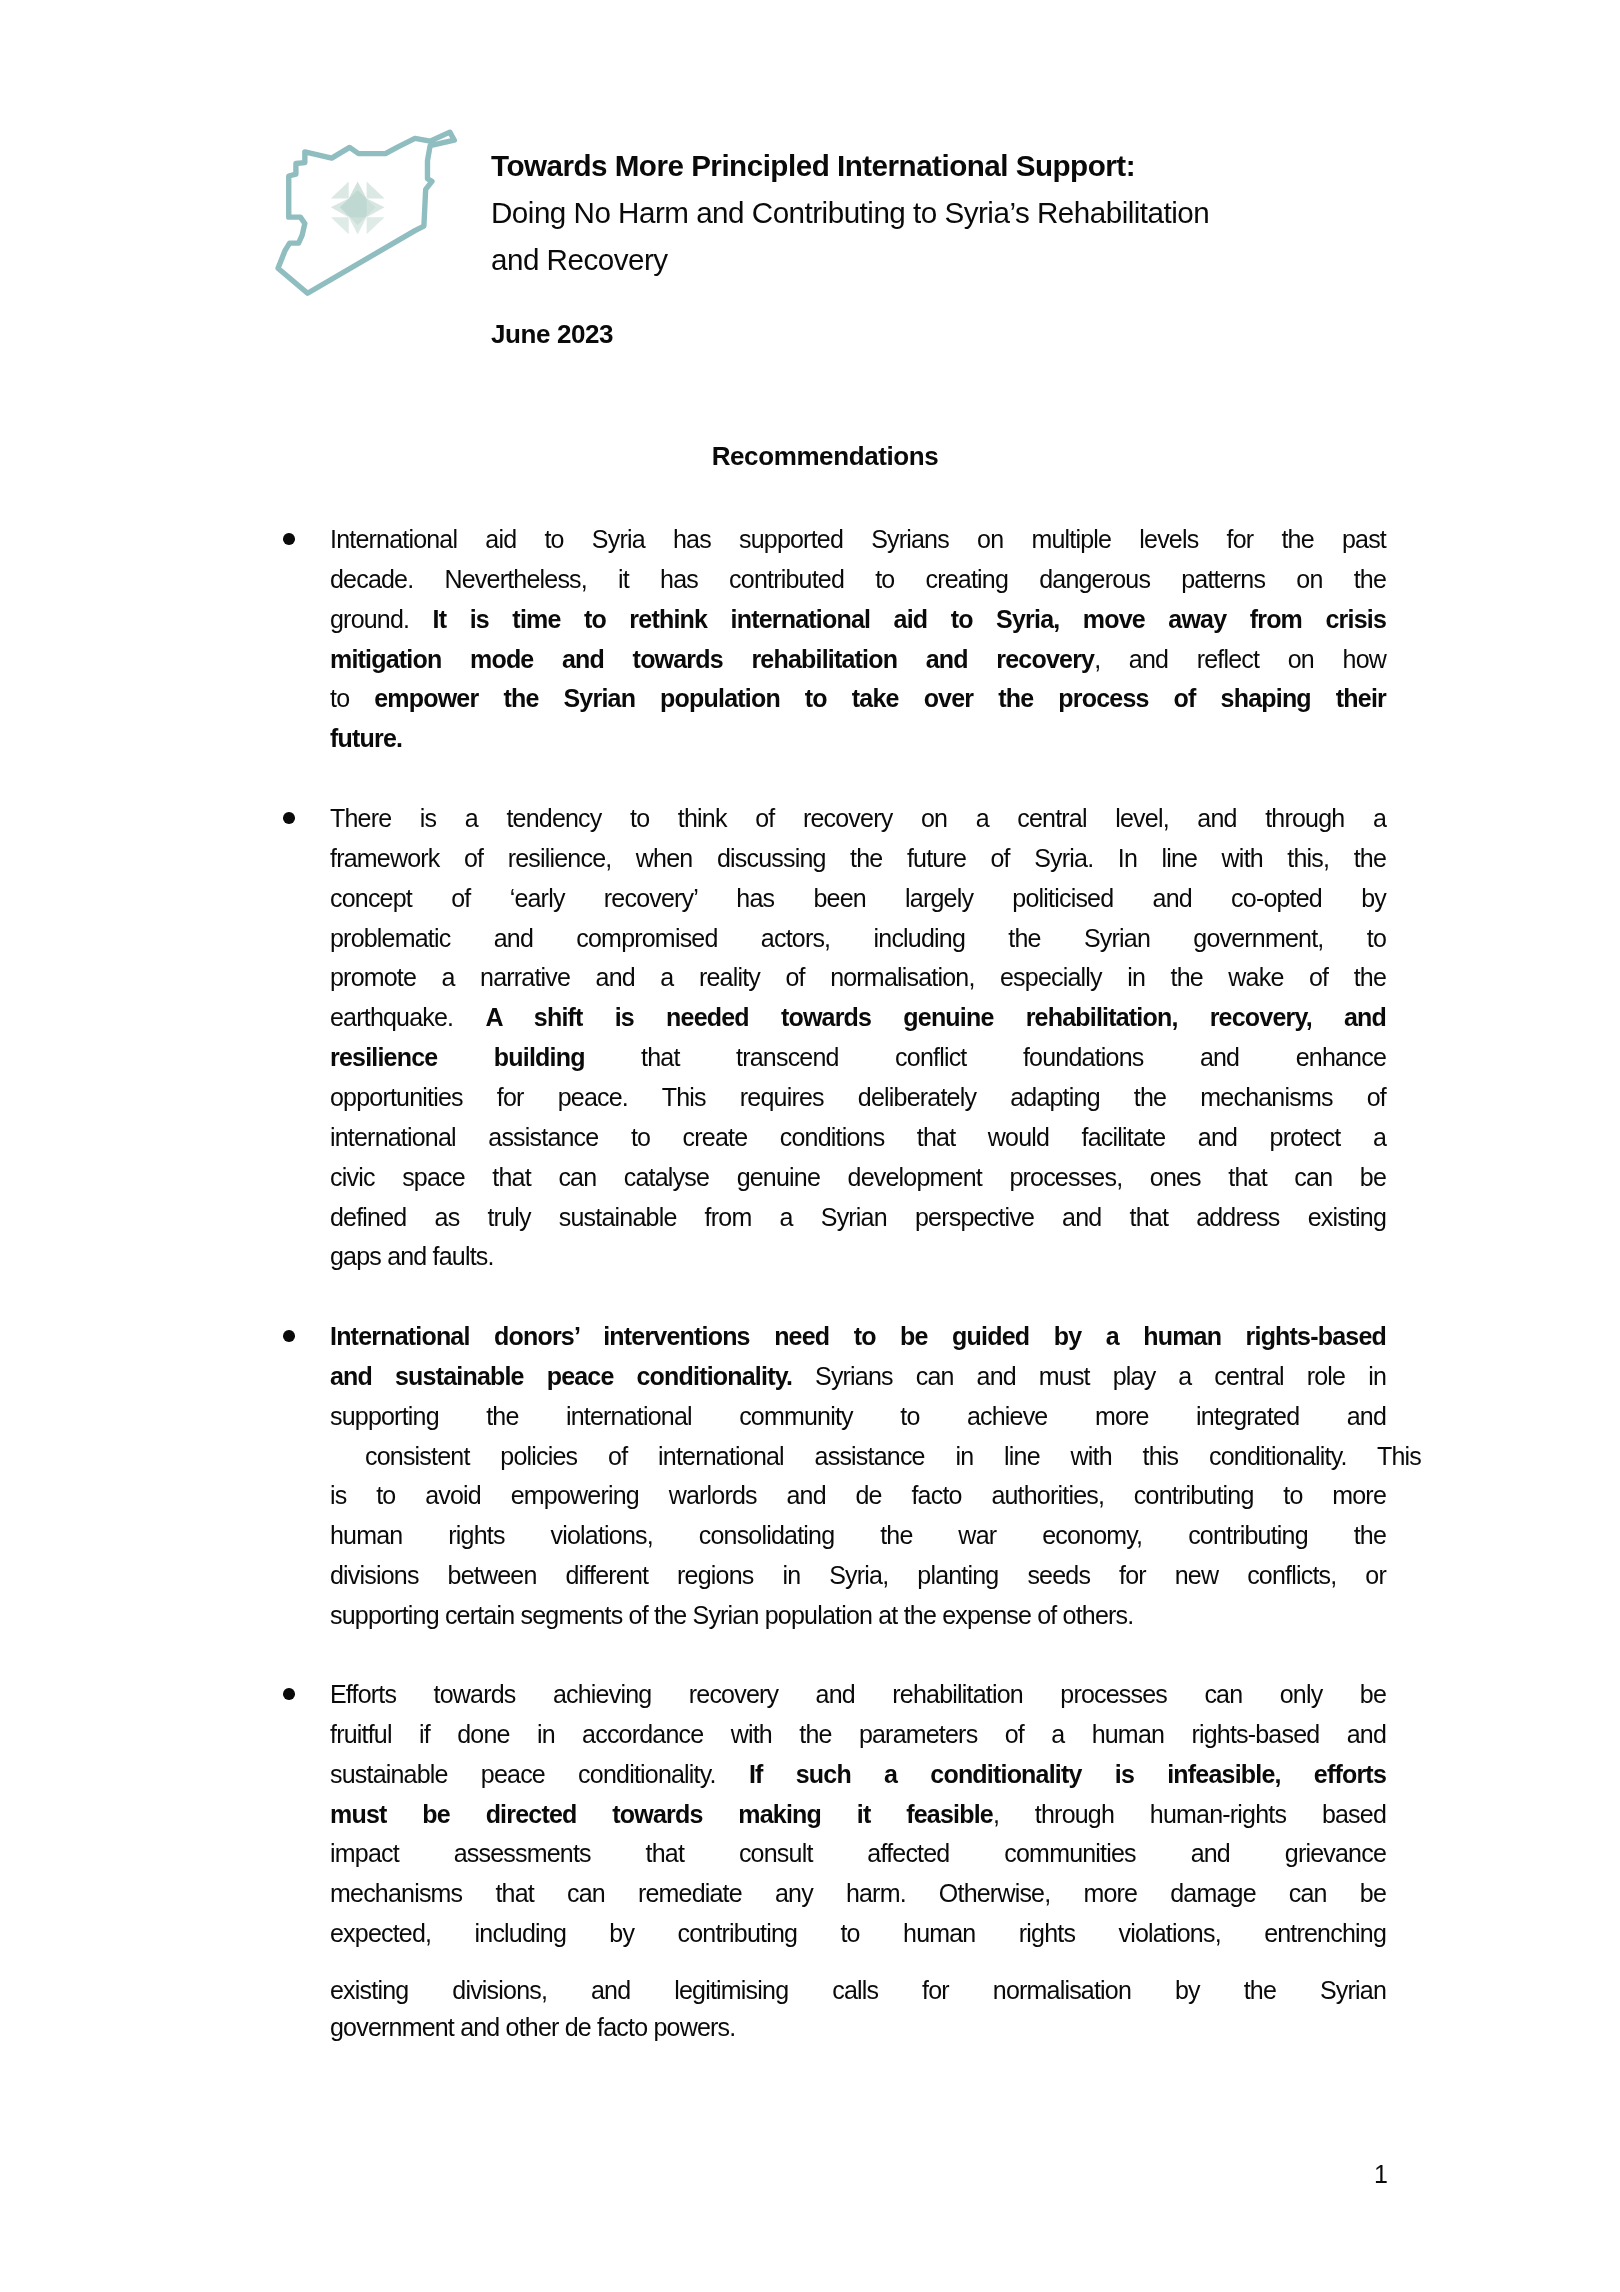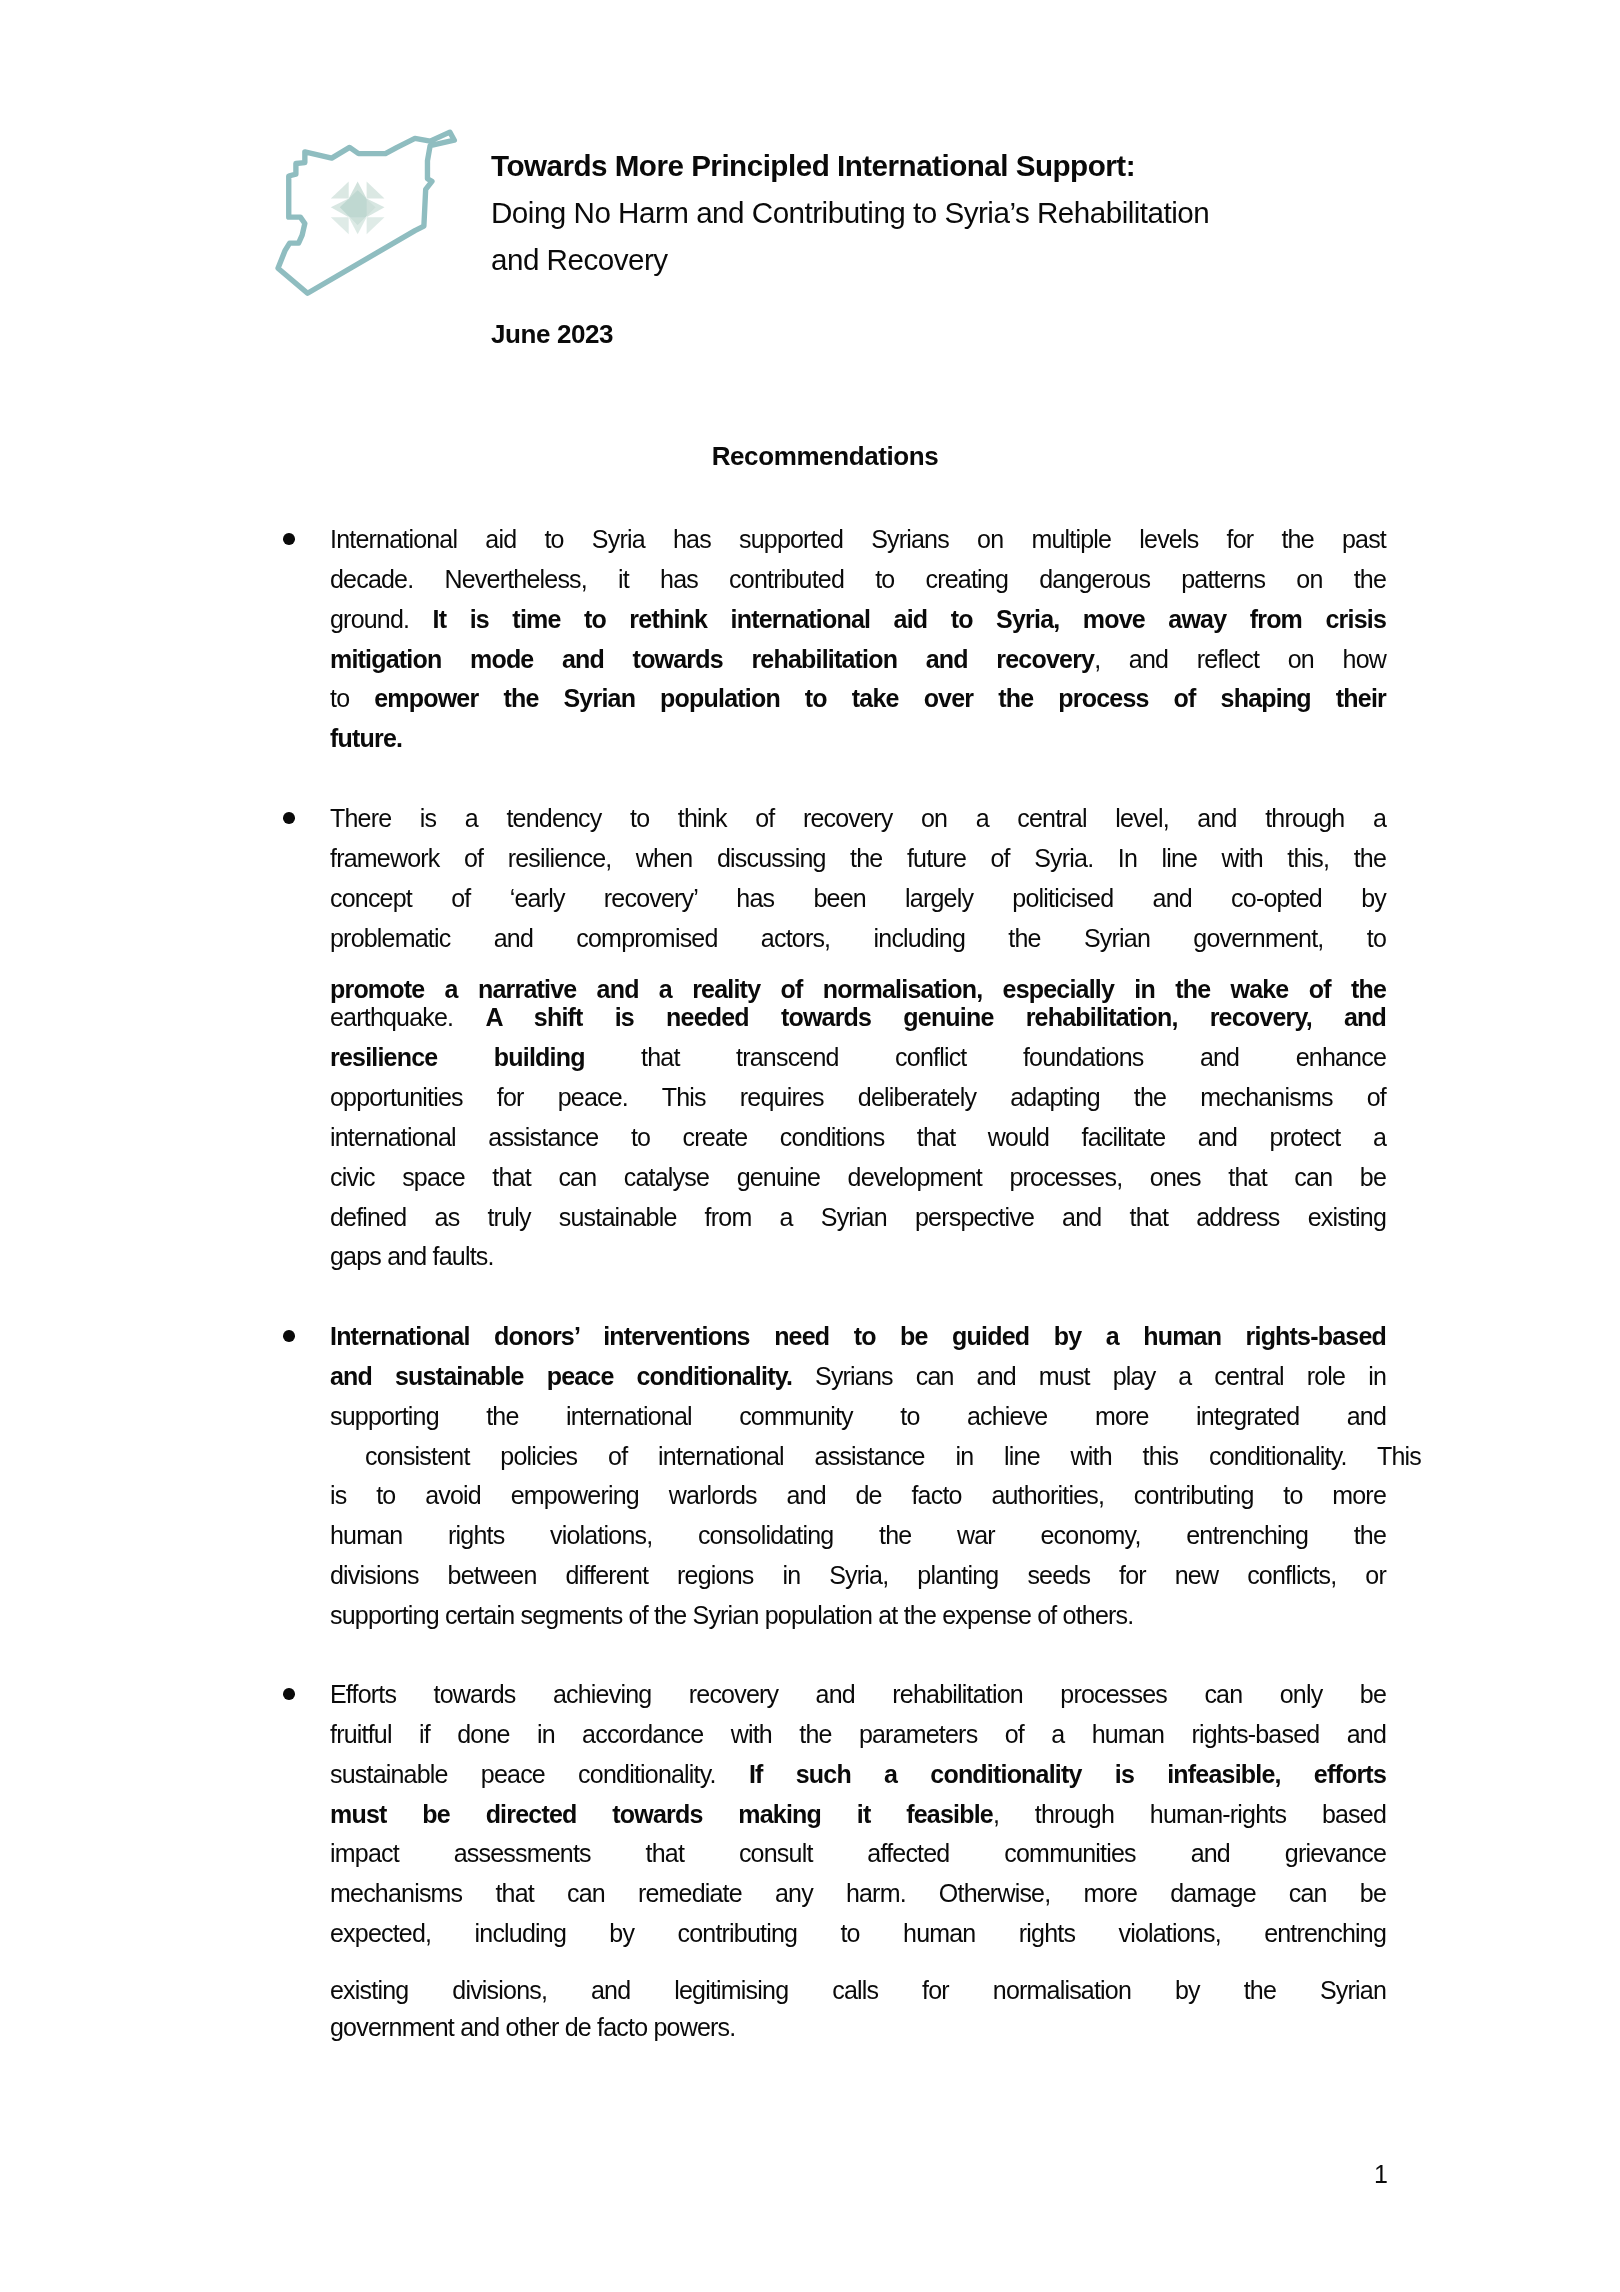--- a/index.html
+++ b/index.html
@@ -65,37 +65,37 @@
       <div class="line" style="top: 120px; white-space: normal;"><b>mitigation mode and towards rehabilitation and recovery</b><span>, and reflect on how</span></div>
       <div class="line" style="top: 159px; white-space: normal;"><span>to </span><b>empower the Syrian population to take over the process of shaping their</b></div>
       <div class="line last" style="top: 199px; white-space: normal;"><b>future.</b></div>
     </div>
     <div class="bullet-item" style="top: 798px;">
       <div class="bullet-dot" style="top: 14.3px;"></div>
       <div class="line" style="top: 0px; white-space: normal;"><span>There is a tendency to think of recovery on a central level, and through a</span></div>
       <div class="line" style="top: 40px; white-space: normal;"><span>framework of resilience, when discussing the future of Syria. In line with this, the</span></div>
       <div class="line" style="top: 80px; white-space: normal;"><span>concept of ‘early recovery’ has been largely politicised and co-opted by</span></div>
       <div class="line" style="top: 120px; white-space: normal;"><span>problematic and compromised actors, including the Syrian government, to</span></div>
-      <div class="line" style="top: 171px; white-space: normal; font-weight: bold;"><span>promote a narrative and a reality of normalisation, especially in the wake of the</span></div>
+      <div class="line" style="top: 159px; white-space: normal;"><span>promote a narrative and a reality of normalisation, especially in the wake of the</span></div>
       <div class="line" style="top: 199px; white-space: normal;"><span>earthquake. </span><b>A shift is needed towards genuine rehabilitation, recovery, and</b></div>
       <div class="line" style="top: 239px; white-space: normal;"><b>resilience building</b><span> that transcend conflict foundations and enhance</span></div>
       <div class="line" style="top: 279px; white-space: normal;"><span>opportunities for peace. This requires deliberately adapting the mechanisms of</span></div>
       <div class="line" style="top: 319px; white-space: normal;"><span>international assistance to create conditions that would facilitate and protect a</span></div>
       <div class="line" style="top: 359px; white-space: normal;"><span>civic space that can catalyse genuine development processes, ones that can be</span></div>
       <div class="line" style="top: 399px; white-space: normal;"><span>defined as truly sustainable from a Syrian perspective and that address existing</span></div>
       <div class="line last" style="top: 438px; white-space: normal;"><span>gaps and faults.</span></div>
     </div>
     <div class="bullet-item" style="top: 1316px;">
       <div class="bullet-dot" style="top: 14.3px;"></div>
       <div class="line" style="top: 0px; white-space: normal;"><b>International donors’ interventions need to be guided by a human rights-based</b></div>
       <div class="line" style="top: 40px; white-space: normal;"><b>and sustainable peace conditionality.</b><span> Syrians can and must play a central role in</span></div>
       <div class="line" style="top: 80px; white-space: normal;"><span>supporting the international community to achieve more integrated and</span></div>
       <div class="line" style="top: 120px; white-space: normal; margin-left: 35px;"><span>consistent policies of international assistance in line with this conditionality. This</span></div>
       <div class="line" style="top: 159px; white-space: normal;"><span>is to avoid empowering warlords and de facto authorities, contributing to more</span></div>
-      <div class="line" style="top: 199px; white-space: normal;"><span>human rights violations, consolidating the war economy, entrenching the</span></div>
+      <div class="line" style="top: 199px; white-space: normal;"><span>human rights violations, consolidating the war economy, contributing the</span></div>
       <div class="line" style="top: 239px; white-space: normal;"><span>divisions between different regions in Syria, planting seeds for new conflicts, or</span></div>
       <div class="line last" style="top: 279px; white-space: normal;"><span>supporting certain segments of the Syrian population at the expense of others.</span></div>
     </div>
     <div class="bullet-item" style="top: 1674px;">
       <div class="bullet-dot" style="top: 14.3px;"></div>
       <div class="line" style="top: 0px; white-space: normal;"><span>Efforts towards achieving recovery and rehabilitation processes can only be</span></div>
       <div class="line" style="top: 40px; white-space: normal;"><span>fruitful if done in accordance with the parameters of a human rights-based and</span></div>
       <div class="line" style="top: 80px; white-space: normal;"><span>sustainable peace conditionality. </span><b>If such a conditionality is infeasible, efforts</b></div>
       <div class="line" style="top: 120px; white-space: normal;"><b>must be directed towards making it feasible</b><span>, through human-rights based</span></div>
       <div class="line" style="top: 159px; white-space: normal;"><span>impact assessments that consult affected communities and grievance</span></div>

